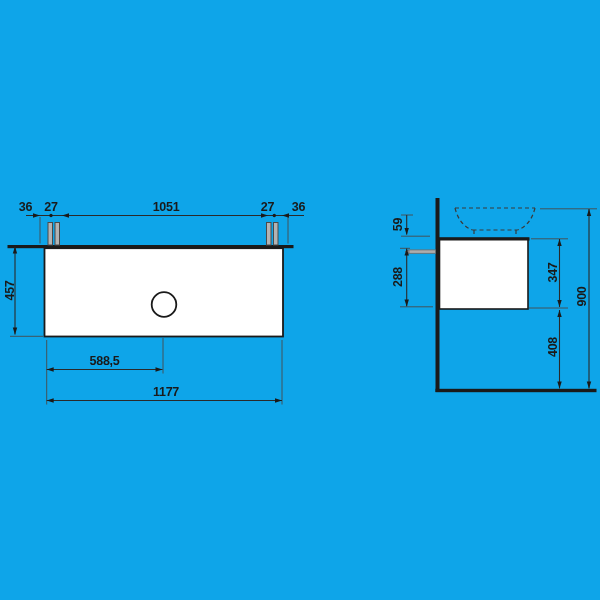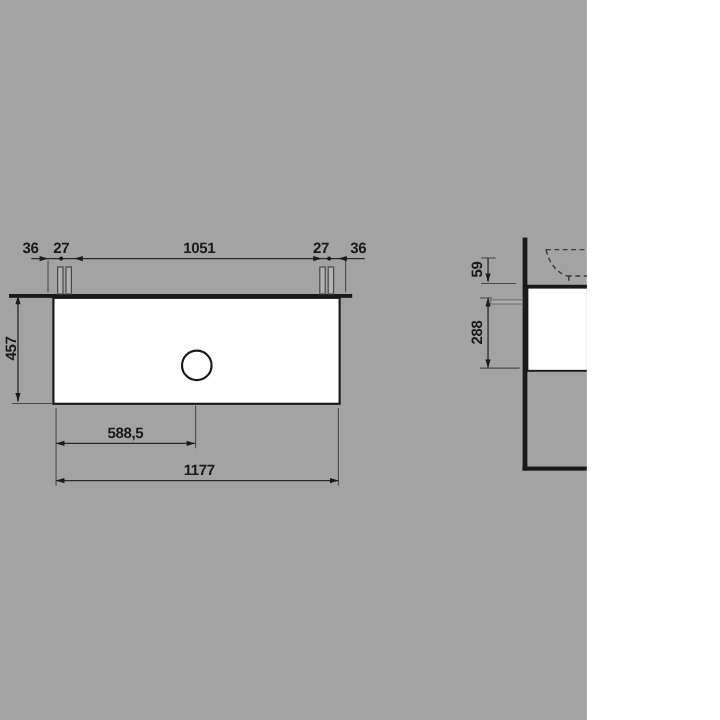--- a/index.html
+++ b/index.html
@@ -2,23 +2,23 @@
 <html><head>
 <meta charset="utf-8">
 <style>
   html, body {
     margin: 0;
     padding: 0;
     background: #ffffff;
   }
   #canvas {
     position: relative;
-    width: 489px;
+    width: 600px;
     height: 600px;
-    background: #a3a3a3;
+    background: #0ea5e9;
     overflow: hidden;
   }
   svg {
     display: block;
   }
   .dim-text {
     font-family: "Liberation Sans", sans-serif;
     font-size: 12.5px;
     font-weight: 700;
     letter-spacing: -0.3px;

